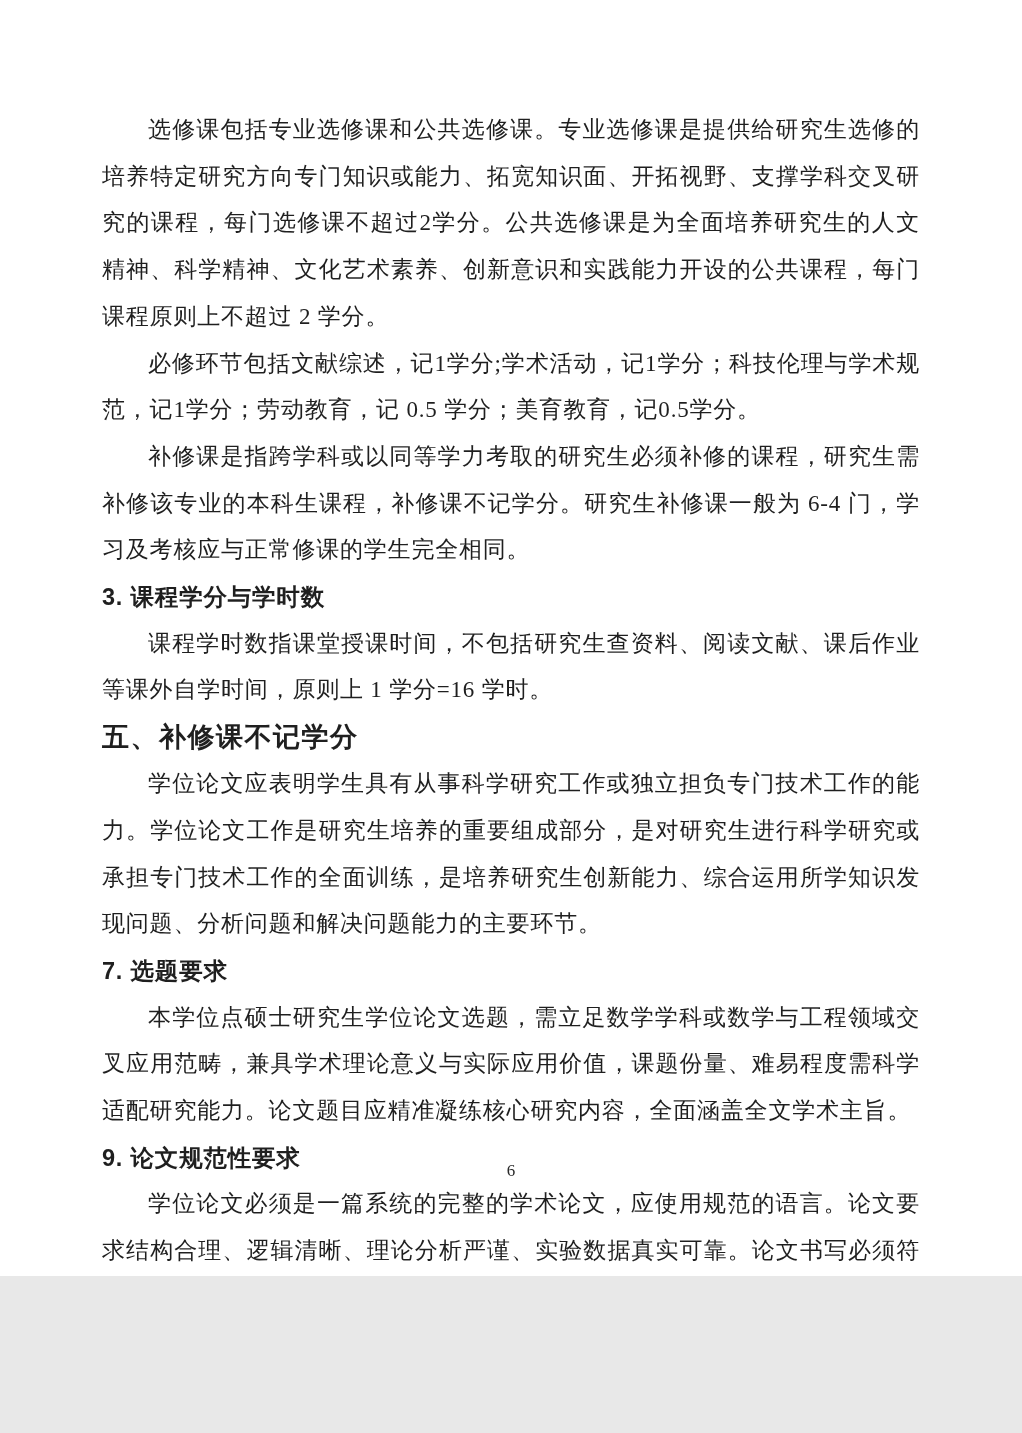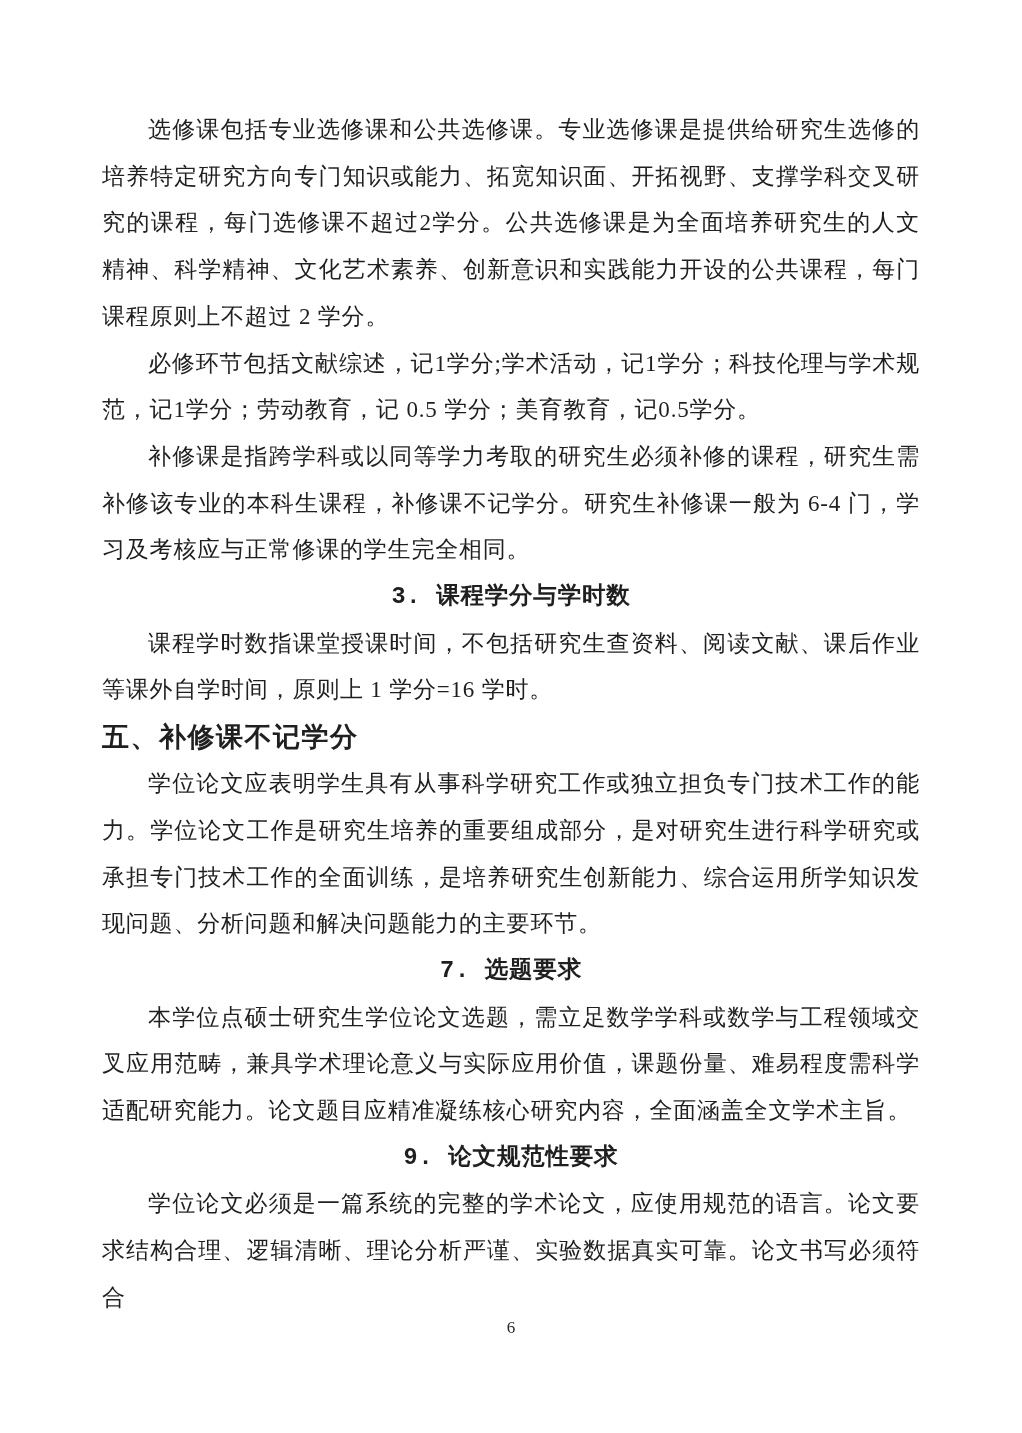--- a/index.html
+++ b/index.html
@@ -3,21 +3,21 @@
 <meta charset="utf-8">
 <style>
   html, body {
     margin: 0;
     padding: 0;
     background: #e8e8e8;
   }
   .page {
     position: relative;
     width: 1022px;
-    height: 1433px;
+    height: 1276px;
     margin: 0 auto;
     background: #ffffff;
     color: #1f1f1f;
     font-family: "Liberation Serif", "DejaVu Serif", serif;
     overflow: hidden;
   }
   .body-text {
     position: absolute;
     left: 102px;
     top: 107px;
@@ -33,22 +33,21 @@
     text-indent: 2em;
     font-weight: normal;
   }
   .sec-heading {
     margin: 0;
     font-size: 23.5px;
     line-height: 46.7px;
     letter-spacing: 0.8px;
     font-weight: bold;
     text-indent: 0;
-    font-family: Liberation Mono, monospace;
-    text-align: center;
+    font-family: Liberation Sans, sans-serif;
   }
   .major-heading {
     margin: 0;
     font-size: 27px;
     line-height: 47px;
     letter-spacing: 1.5px;
     font-weight: bold;
     text-indent: 0;
     font-family: "Liberation Sans", "DejaVu Sans", sans-serif;
   }

